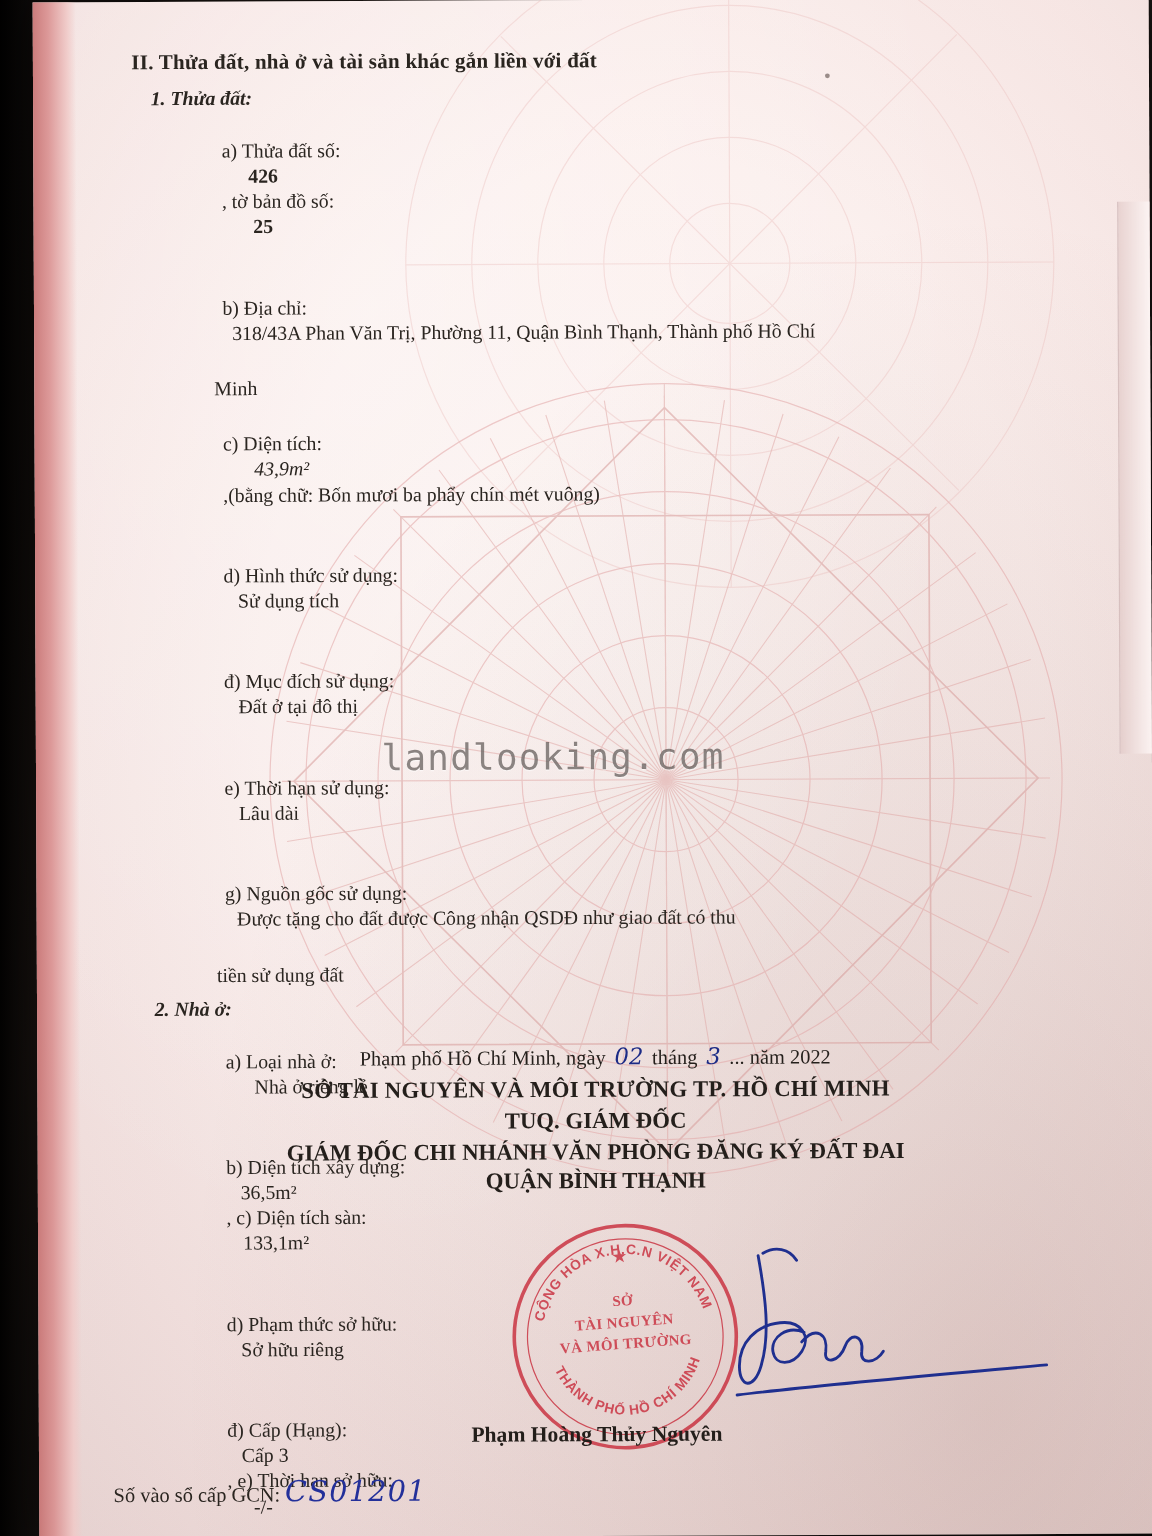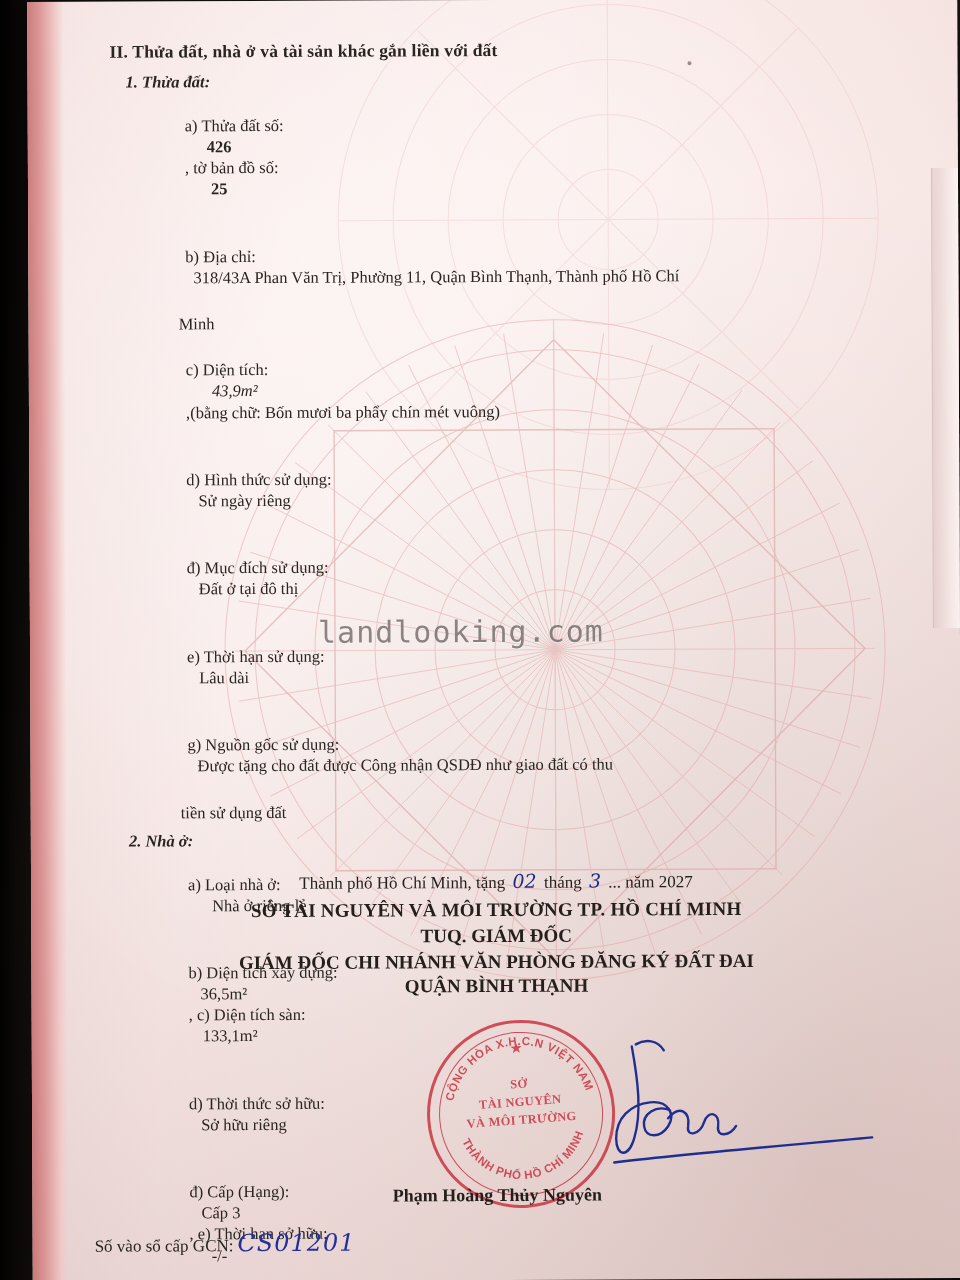--- a/index.html
+++ b/index.html
@@ -364,21 +364,21 @@
       <div class="line cont">Minh</div>
 
       <div class="line">
         <span>c) Diện tích:</span>
         <span style="padding:0 6px 0 26px;font-style:italic;">43,9m²</span>
         <span>,(bằng chữ: Bốn mươi ba phẩy chín mét vuông)</span>
       </div>
 
       <div class="line">
         <span>d) Hình thức sử dụng:</span>
-        <span style="padding-left:12px;">Sử ngày riêng</span>
+        <span style="padding-left:12px;">Sử dụng tích</span>
       </div>
 
       <div class="line">
         <span>đ) Mục đích sử dụng:</span>
         <span style="padding-left:12px;text-align:right;">Đất ở tại đô thị</span>
       </div>
 
       <div class="line">
         <span>e) Thời hạn sử dụng:</span>
         <span style="padding-left:12px;">Lâu dài</span>
@@ -398,43 +398,43 @@
       </div>
 
       <div class="line">
         <span>b) Diện tích xây dựng:</span>
         <span style="padding:0 90px 0 12px;text-align:right;">36,5m²</span>
         <span>, c) Diện tích sàn:</span>
         <span style="padding-left:14px;">133,1m²</span>
       </div>
 
       <div class="line">
-        <span>d) Thời thức sở hữu:</span>
+        <span>d) Phạm thức sở hữu:</span>
         <span style="padding-left:12px;">Sở hữu riêng</span>
       </div>
 
       <div class="line">
         <span>đ) Cấp (Hạng):</span>
         <span style="padding:0 78px 0 12px;">Cấp 3</span>
         <span>, e) Thời hạn sở hữu:</span>
         <span style="padding-left:22px;">-/-</span>
       </div>
 
     </div>
 
     <div class="watermark">landlooking.com</div>
 
     <div class="sign-block">
       <div class="sign-date">
-        <span>Thành phố Hồ Chí Minh, tặng</span>
+        <span>Phạm phố Hồ Chí Minh, ngày</span>
         <span class="hand">02</span>
         <span>tháng</span>
         <span class="hand">3</span>
         <span>...</span>
-        <span>năm 2027</span>
+        <span>năm 2022</span>
       </div>
       <div class="sign-org">SỞ TÀI NGUYÊN VÀ MÔI TRƯỜNG TP. HỒ CHÍ MINH</div>
       <div class="sign-role">TUQ. GIÁM ĐỐC</div>
       <div class="sign-role2">GIÁM ĐỐC CHI NHÁNH VĂN PHÒNG ĐĂNG KÝ ĐẤT ĐAI</div>
       <div class="sign-role3">QUẬN BÌNH THẠNH</div>
     </div>
 
     <div class="seal">
       <div class="inner-ring"></div>
       <svg viewBox="0 0 182 182">

